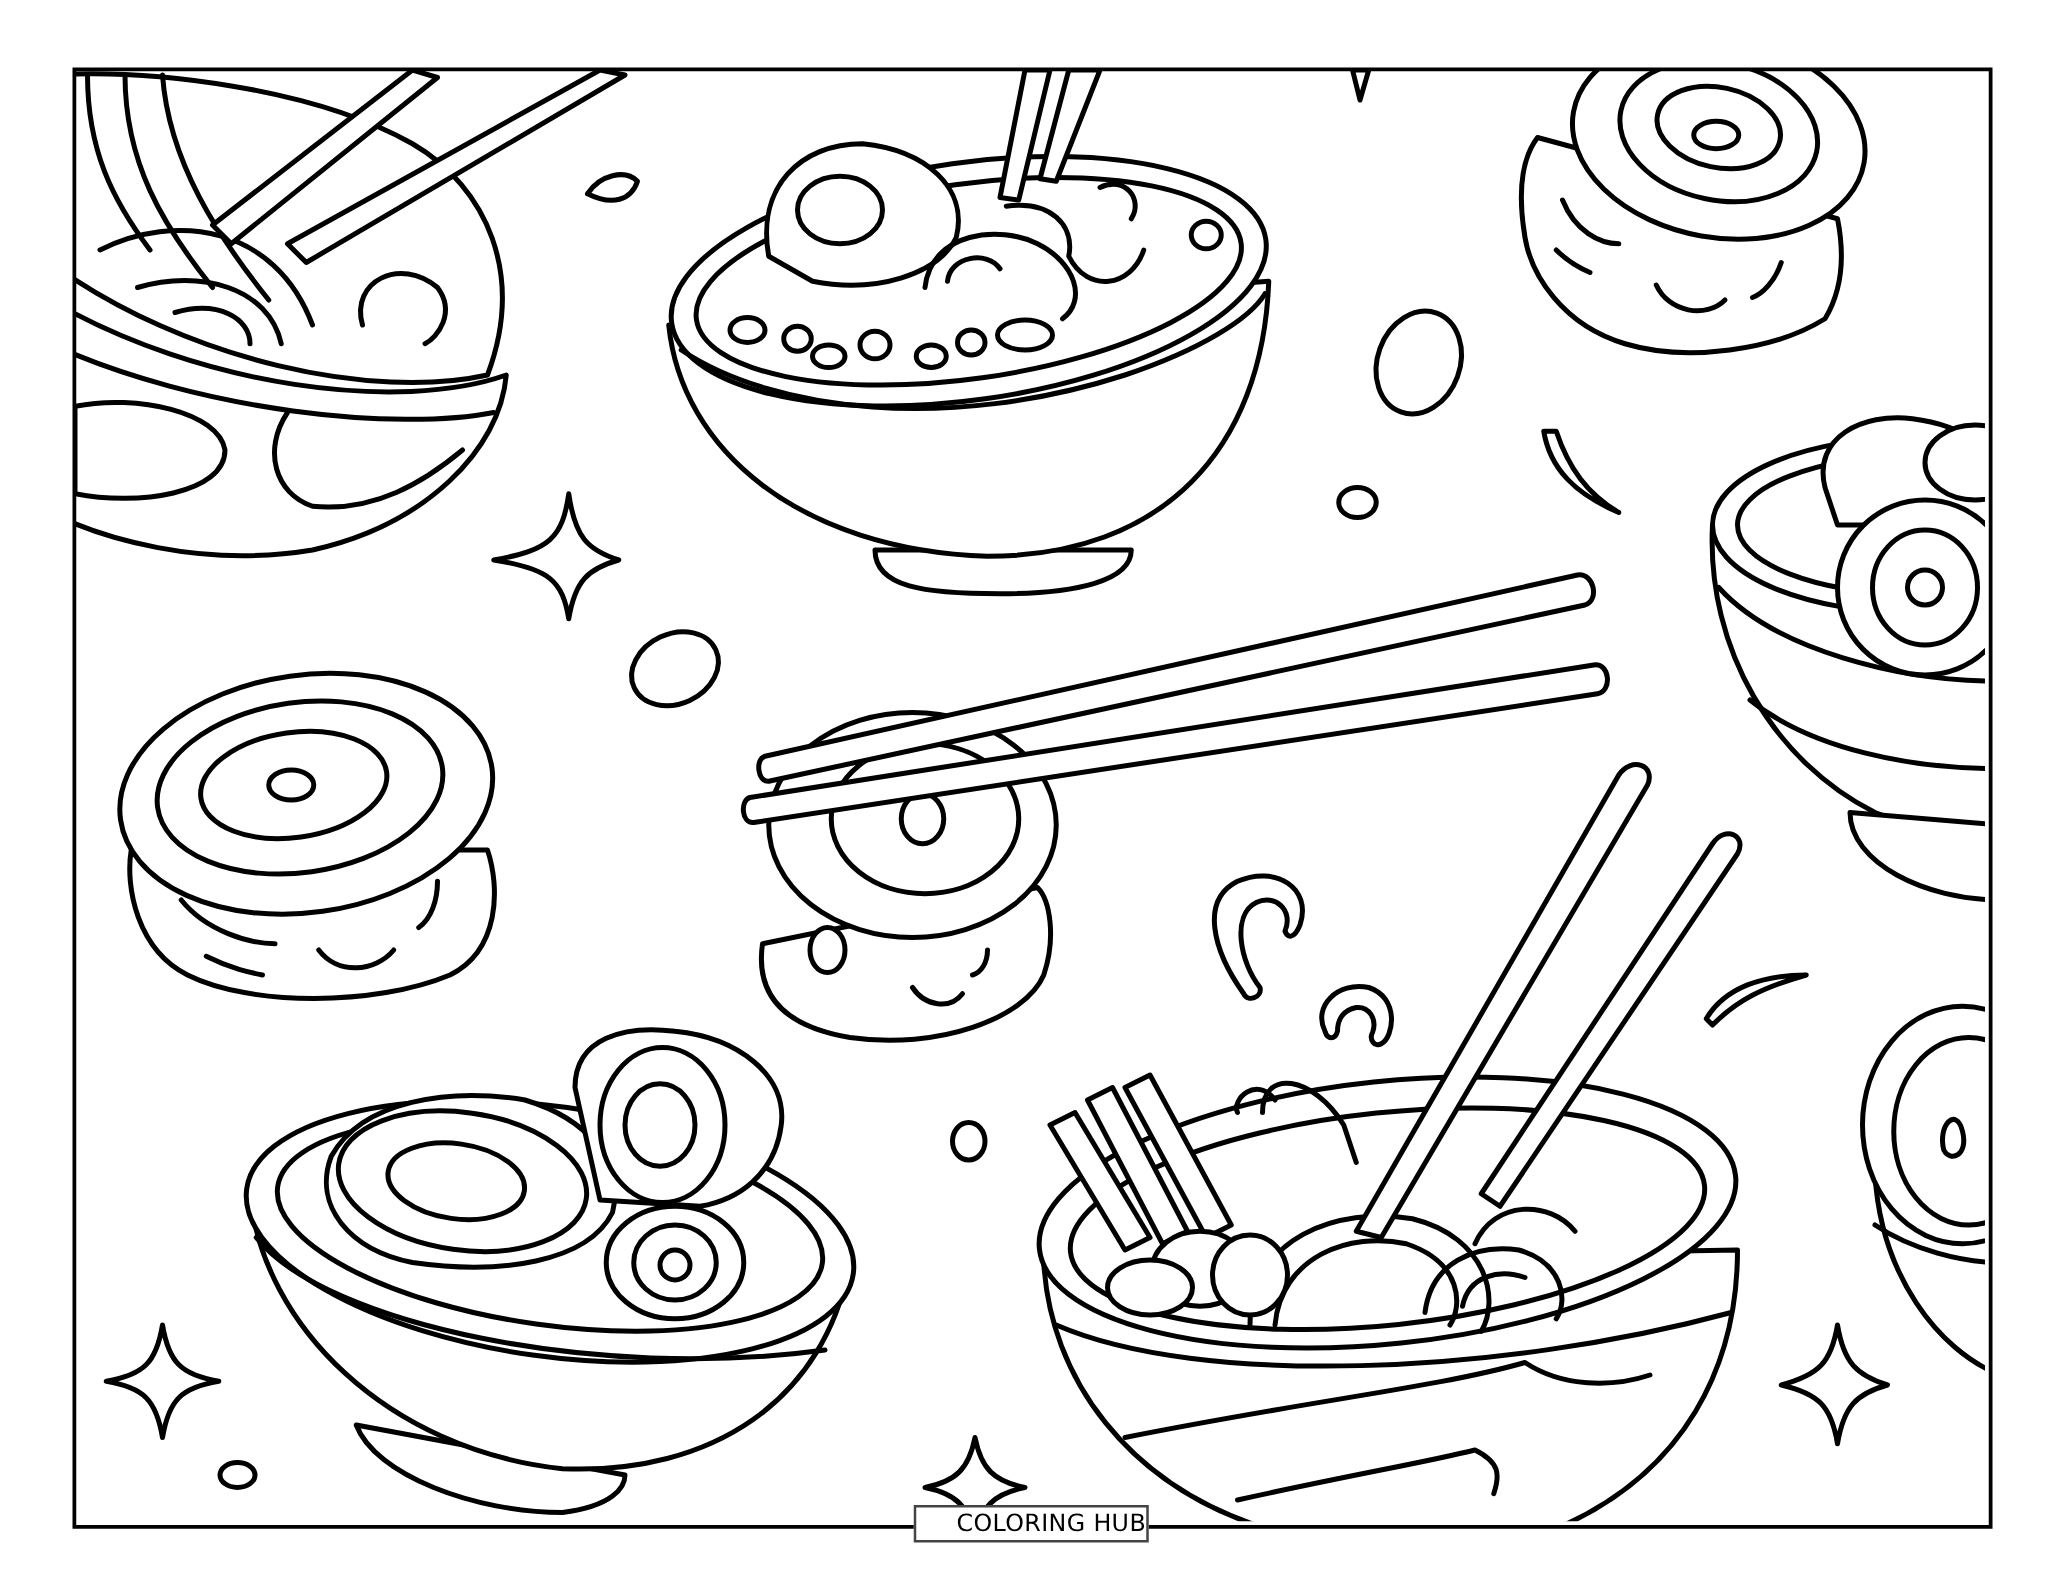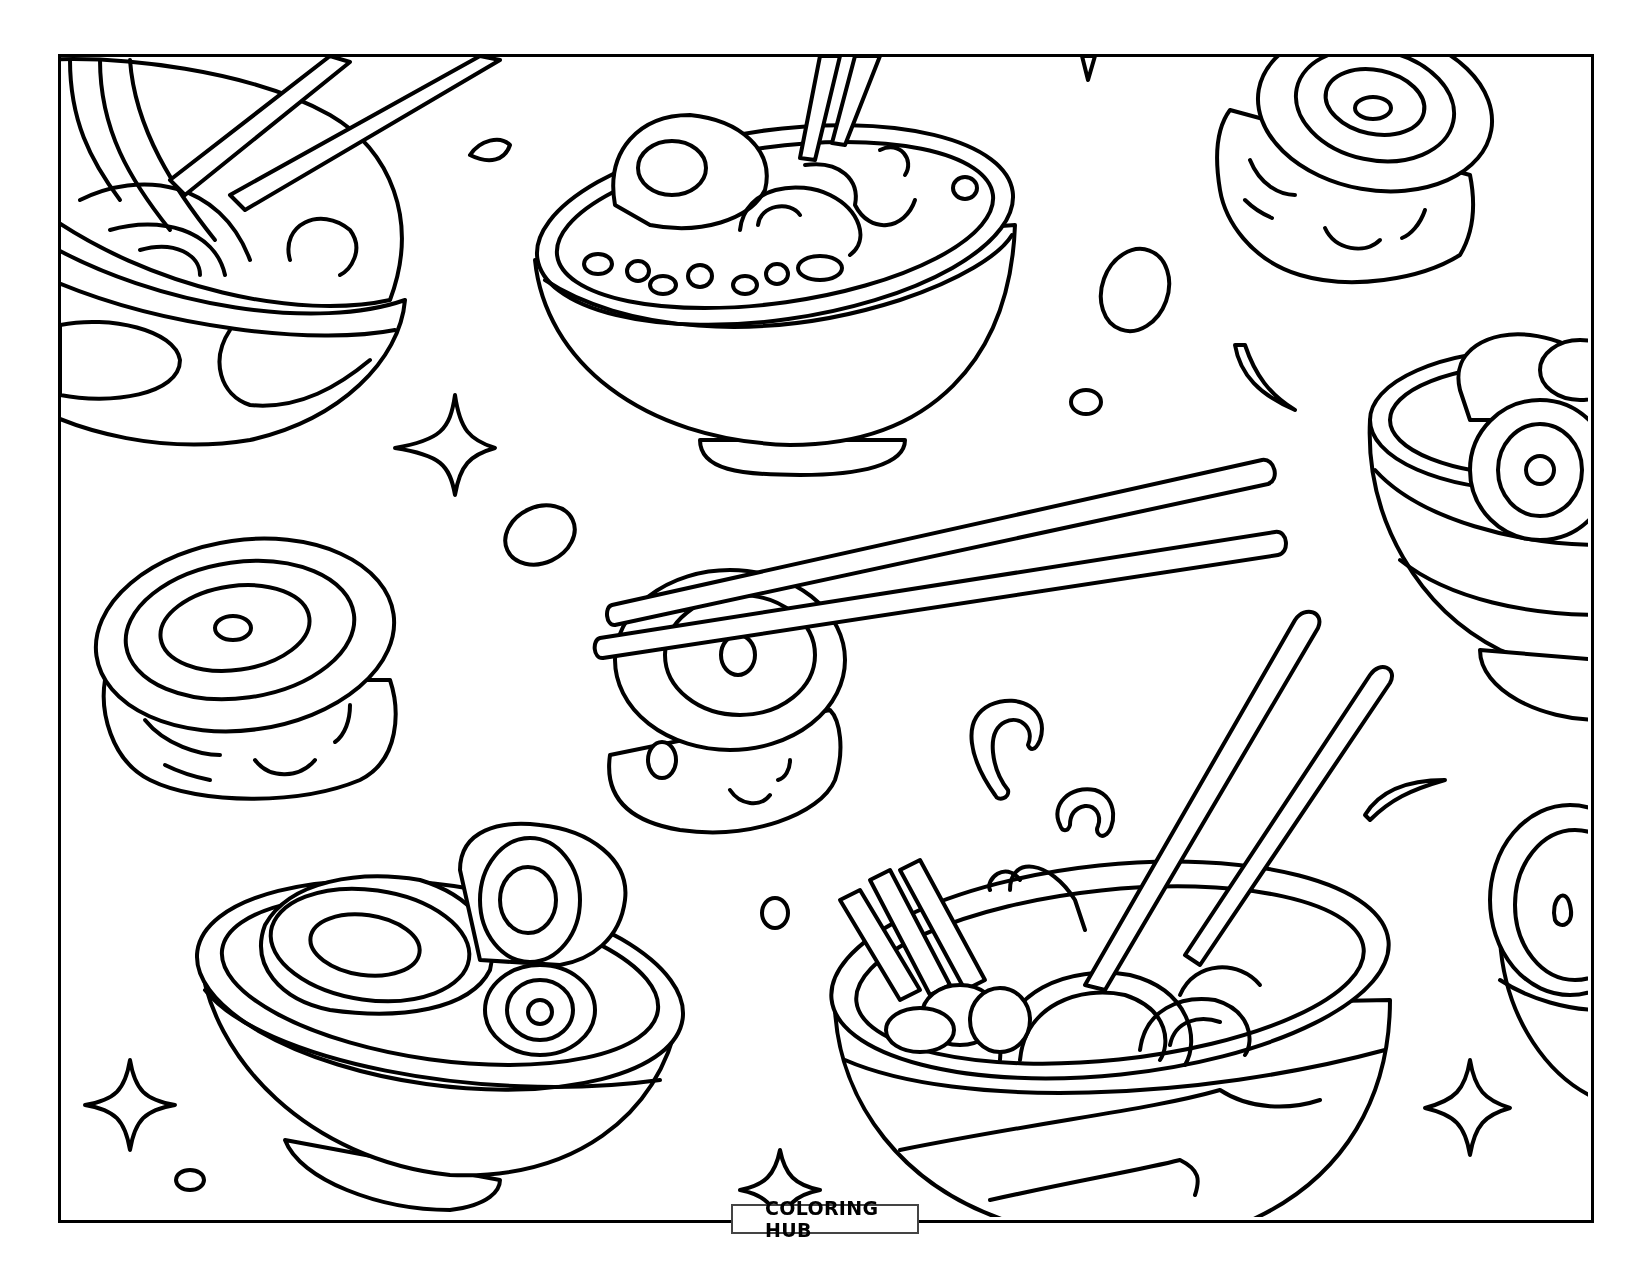--- a/index.html
+++ b/index.html
@@ -7,21 +7,21 @@
   .page { position: absolute; left: 0; top: 0; width: 1650px; height: 1275px; background: #ffffff; }
   .art { position: absolute; left: 0; top: 0; width: 1650px; height: 1275px; }
   .art * { vector-effect: non-scaling-stroke; }
   .ln { fill: #ffffff; stroke: #000000; stroke-width: 4; stroke-linecap: round; stroke-linejoin: round; }
   .ln-open { fill: none; stroke: #000000; stroke-width: 4; stroke-linecap: round; stroke-linejoin: round; }
   .frame { position: absolute; left: 58px; top: 54px; width: 1530px; height: 1163px; border: 3px solid #000000; box-sizing: content-box; pointer-events: none; }
   .logo {
     position: absolute; left: 731px; top: 1204px; width: 188px; height: 30px;
     background: #ffffff; border: 2px solid #444444; box-sizing: border-box;
     display: flex; align-items: center; justify-content: center;
-    font-family: "DejaVu Sans", sans-serif; font-weight: bold; font-size: 19px;
+    font-family: "DejaVu Sans", sans-serif; font-weight: normal; font-size: 19px;
     letter-spacing: 0.3px; color: #000000; padding-left: 32px;
   }
 </style>
 </head>
 <body>
 
 <div class="page">
   <svg class="art" viewBox="0 0 1650 1275" xmlns="http://www.w3.org/2000/svg">
     <defs>
       <clipPath id="frameclip">

